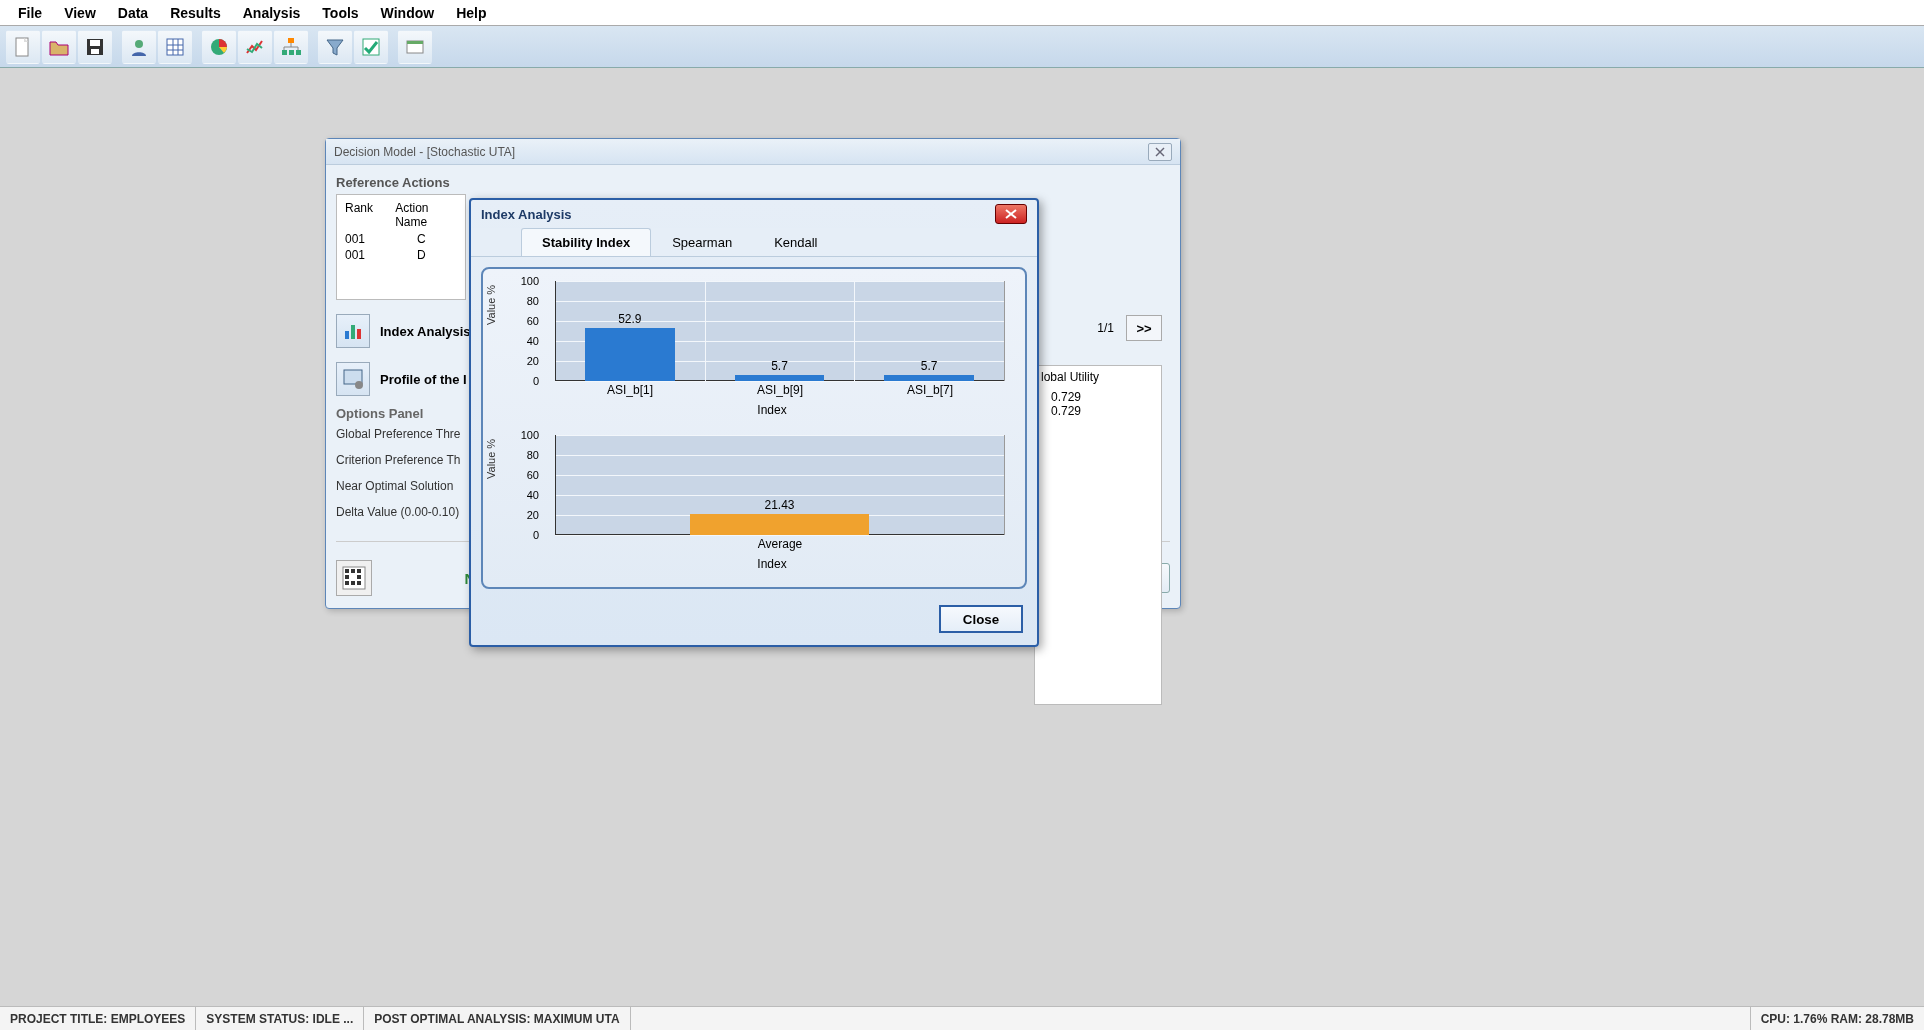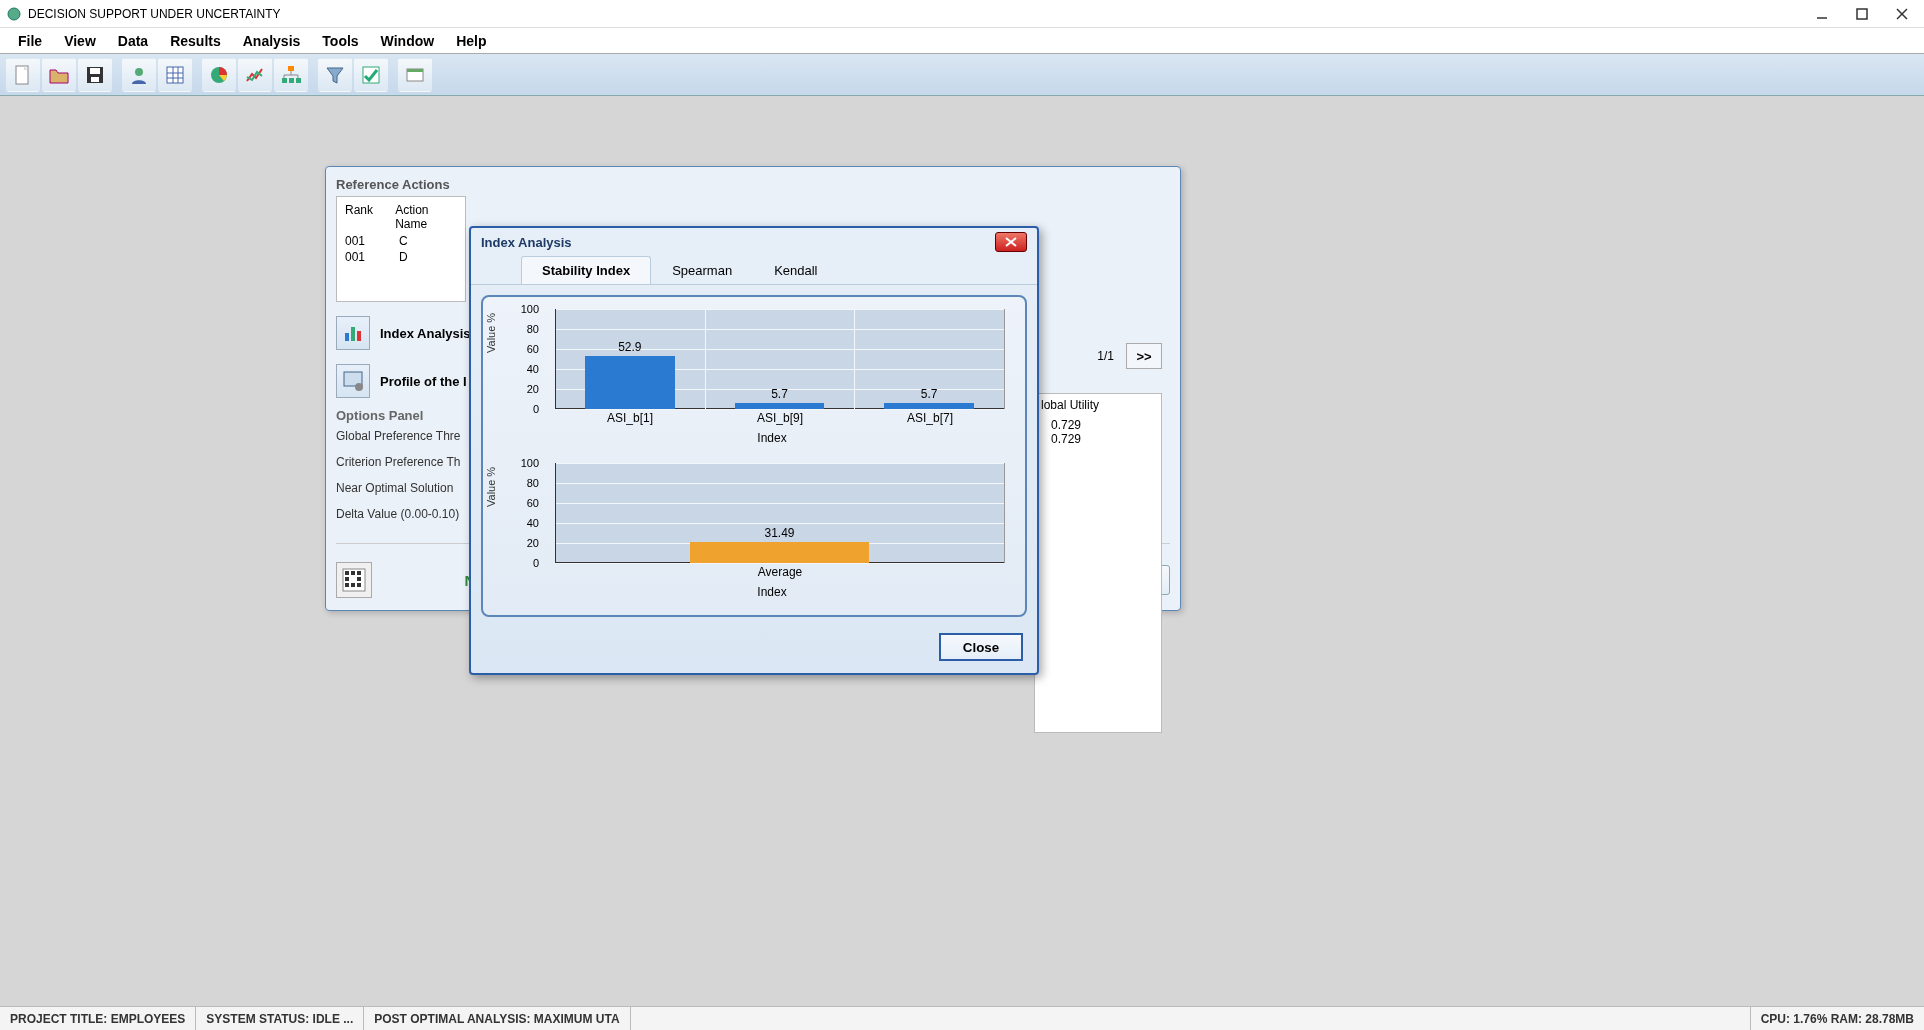--- a/index.html
+++ b/index.html
@@ -49,21 +49,21 @@
 .mdi-title .spacer { flex: 1; }
 .mdi-close { width: 24px; height: 18px; border: 1px solid #9ab; border-radius: 2px;
   display: flex; align-items: center; justify-content: center; background: #e8eff7; font-size: 11px; cursor:pointer;}
 .mdi-body { padding: 6px 10px 12px 10px; }
 
 .section-label { font-weight: 600; color: #555; padding: 4px 0; }
 .ref-table {
   background: #fff; border: 1px solid #bbb; padding: 4px 8px; height: 106px;
 }
 .ref-header { display: flex; gap: 16px; font-size: 12px; padding: 2px 0; }
-.ref-row { display: flex; gap: 30px; font-size: 12px; padding: 1px 0; }
+.ref-row { display: flex; gap: 48px; font-size: 12px; padding: 1px 0; }
 
 .mid-row { display: flex; gap: 10px; margin-top: 14px; align-items: center; }
 .icon-box { width: 34px; height: 34px; border: 1px solid #9ab; background: linear-gradient(#e7f0fa,#d6e4f2);
   display:flex; align-items:center; justify-content:center; }
 .options-label { font-weight: 600; color: #666; margin-top: 10px; }
 .opt-line { padding: 6px 0; font-size: 12px; color: #333; }
 
 .pager { position: absolute; right: 18px; top: 176px; display: flex; gap: 12px; align-items: center; }
 .pager .pg { font-size: 12px; }
 .pager .pg-btn { width: 36px; height: 26px; border:1px solid #aaa; background:#f3f6fa; display:flex;align-items:center;justify-content:center; font-weight:600; cursor:pointer;}
@@ -139,46 +139,20 @@
 .statusbar .cell { padding: 0 10px; border-right: 1px solid #bbb; height:100%; display:flex; align-items:center; font-weight:600; color:#333;}
 .statusbar .spacer { flex:1; }
 .statusbar .cell.right { border-left:1px solid #bbb; border-right:none;}
 svg { display:block; }
 </style>
 </head>
 <body>
 
 <div class="window">
 
-  <div class="titlebar">
-    <span class="app-icon">
-      <svg width="16" height="16">
-          <circle cx="8" cy="8" r="6" fill="#5a8" stroke="#276"></circle>
-        </svg>
-    </span>
-    <span class="title">DECISION SUPPORT UNDER UNCERTAINTY</span>
-    <div class="win-btns">
-      <div class="win-btn">
-          <svg width="12" height="12">
-            <line x1="1" y1="10" x2="11" y2="10" stroke="#333" stroke-width="1.5"></line>
-          </svg>
-        </div>
-      <div class="win-btn">
-          <svg width="12" height="12">
-            <rect x="1" y="1" width="10" height="10" fill="none" stroke="#333" stroke-width="1.5"></rect>
-          </svg>
-        </div>
-      <div class="win-btn">
-          <svg width="12" height="12">
-            <line x1="1" y1="1" x2="11" y2="11" stroke="#333" stroke-width="1.5"></line>
-            <line x1="11" y1="1" x2="1" y2="11" stroke="#333" stroke-width="1.5"></line>
-          </svg>
-        </div>
-    </div>
-  </div>
 
   <div class="menubar">
     <div class="menu-item">File</div>
     <div class="menu-item">View</div>
     <div class="menu-item">Data</div>
     <div class="menu-item">Results</div>
     <div class="menu-item">Analysis</div>
     <div class="menu-item">Tools</div>
     <div class="menu-item">Window</div>
     <div class="menu-item">Help</div>
@@ -262,20 +236,30 @@
         <svg width="22" height="22">
           <rect x="3" y="5" width="16" height="12" fill="#fff" stroke="#888"></rect>
           <rect x="3" y="5" width="16" height="3" fill="#6a6"></rect>
         </svg>
       </div>
   </div>
 
   <div class="workspace">
 
     <div class="mdi-window">
+      <div class="mdi-title">
+        <span>Decision Model - [Stochastic UTA]</span>
+        <span class="spacer"></span>
+        <div class="mdi-close">
+          <svg width="10" height="10">
+              <line x1="1" y1="1" x2="9" y2="9" stroke="#667" stroke-width="1.5"></line>
+              <line x1="9" y1="1" x2="1" y2="9" stroke="#667" stroke-width="1.5"></line>
+            </svg>
+        </div>
+      </div>
       <div class="mdi-body">
         <div class="section-label">Reference Actions</div>
         <div class="ref-table" style="width: 130px;">
           <div class="ref-header">
             <span style="width:38px">Rank</span>
             <span>Action Name</span>
           </div>
           <div class="ref-row">
             <span style="width:24px">001</span>
             <span>C</span>
@@ -413,21 +397,21 @@
             <div class="plot">
               <div class="grid" style="top: 100%;"></div>
               <div class="grid" style="top: 80%;"></div>
               <div class="grid" style="top: 60%;"></div>
               <div class="grid" style="top: 40%;"></div>
               <div class="grid" style="top: 20%;"></div>
               <div class="grid" style="top: 0%;"></div>
               <div class="axis-x"></div>
               <div class="axis-y"></div>
               <div class="bar" style="left: calc(30%); width: 40%; height: 21.43%; background: rgb(240, 162, 46);"></div>
-              <div class="barlabel" style="left: 50%; bottom: calc(21.43% + 2px);">31.49</div>
+              <div class="barlabel" style="left: 50%; bottom: calc(21.43% + 2px);">21.43</div>
             </div>
             <div class="xlabels">
               <div style="left: 50%;">Average</div>
             </div>
             <div class="xaxis-title">Index</div>
           </div>
       </div>
 
       <div class="dlg-footer">
         <button class="dlg-btn">Close</button>

